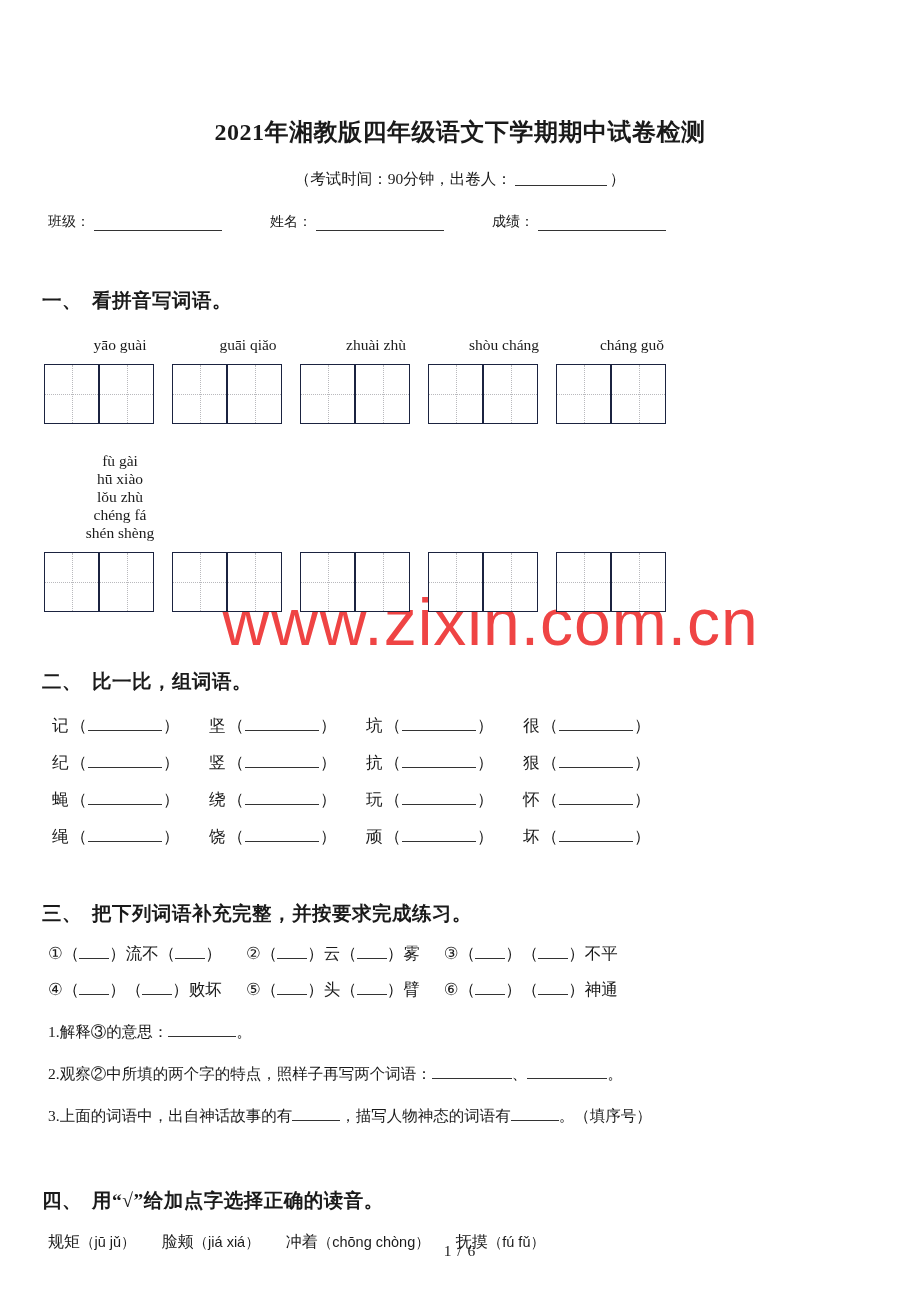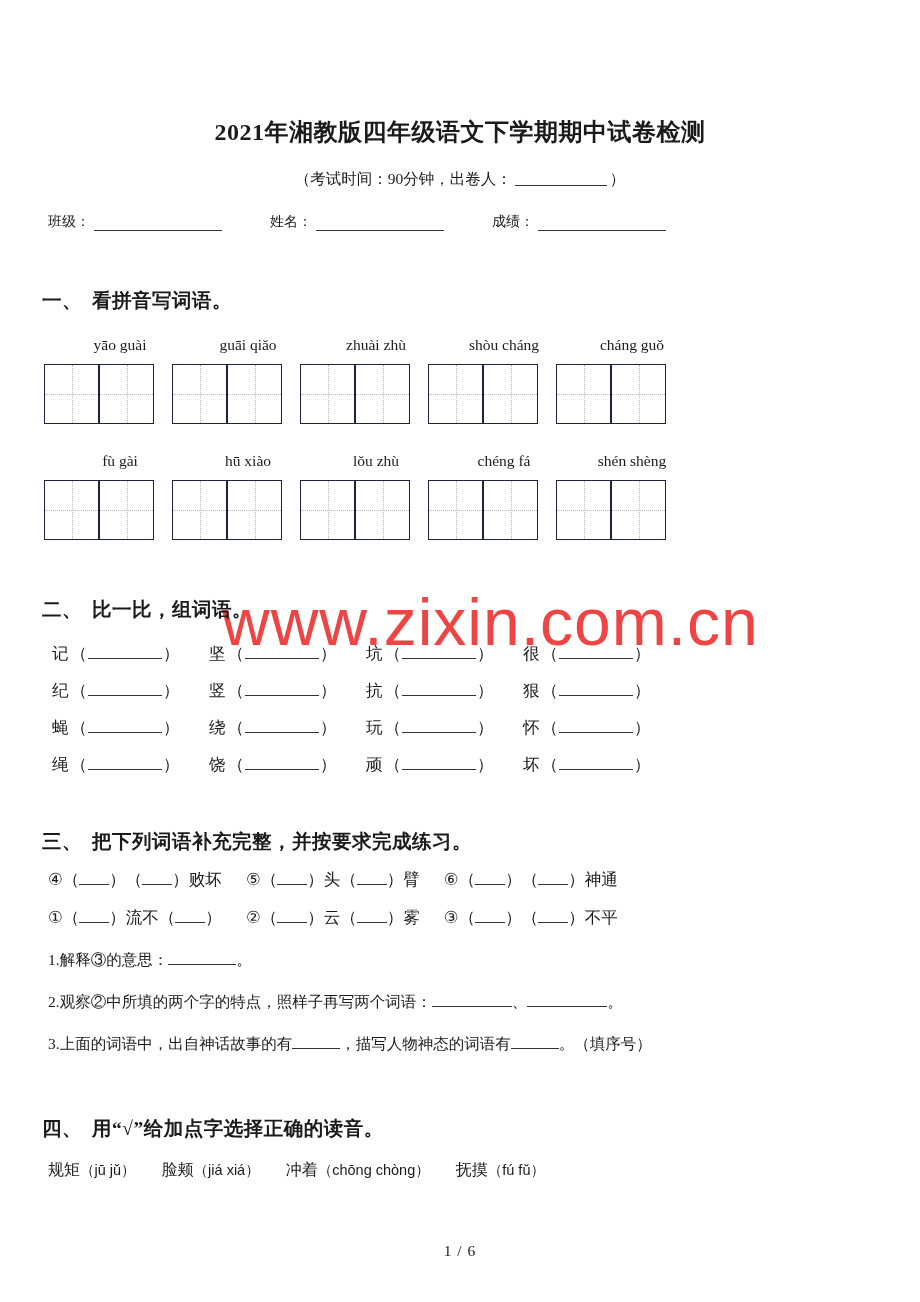--- a/index.html
+++ b/index.html
@@ -101,21 +101,21 @@
     display: flex;
     font-size: 15.5px;
     margin-top: 22px;
     padding-left: 14px;
   }
   .pinyin-cell {
     width: 128px;
     text-align: center;
     white-space: nowrap;
   }
-  .pinyin-row.second { margin-top: 28px; }
+  .pinyin-row.second { margin-top: 28px; flex-direction: column; }
 
   .grid-row {
     display: flex;
     margin-top: 10px;
     padding-left: 2px;
   }
   .grid-group {
     display: flex;
     width: 110px;
     margin-right: 18px;
@@ -450,30 +450,30 @@
             </span>
         </div>
       </div>
     </div>
 
     <div class="section">
       <p class="section-title sec3-title">
         <span class="sec-num">三、</span><span>把下列词语补充完整，并按要求完成练习。</span>
       </p>
 
+      <div class="idiom-row r1">
+        <span class="idiom-item"><span>①</span><span>（</span><span class="idiom-blank"></span><span>）流不（</span><span class="idiom-blank"></span><span>）</span></span>
+        <span class="idiom-item"><span>②</span><span>（</span><span class="idiom-blank"></span><span>）云（</span><span class="idiom-blank"></span><span>）雾</span></span>
+        <span class="idiom-item"><span>③</span><span>（</span><span class="idiom-blank"></span><span>）（</span><span class="idiom-blank"></span><span>）不平</span></span>
+      </div>
+
       <div class="idiom-row r2">
         <span class="idiom-item"><span>④</span><span>（</span><span class="idiom-blank"></span><span>）（</span><span class="idiom-blank"></span><span>）败坏</span></span>
         <span class="idiom-item"><span>⑤</span><span>（</span><span class="idiom-blank"></span><span>）头（</span><span class="idiom-blank"></span><span>）臂</span></span>
         <span class="idiom-item"><span>⑥</span><span>（</span><span class="idiom-blank"></span><span>）（</span><span class="idiom-blank"></span><span>）神通</span></span>
-      </div>
-
-      <div class="idiom-row r1">
-        <span class="idiom-item"><span>①</span><span>（</span><span class="idiom-blank"></span><span>）流不（</span><span class="idiom-blank"></span><span>）</span></span>
-        <span class="idiom-item"><span>②</span><span>（</span><span class="idiom-blank"></span><span>）云（</span><span class="idiom-blank"></span><span>）雾</span></span>
-        <span class="idiom-item"><span>③</span><span>（</span><span class="idiom-blank"></span><span>）（</span><span class="idiom-blank"></span><span>）不平</span></span>
       </div>
 
       <div class="subq q1">
         <span>1.</span><span>解释③的意思：</span><span class="sub-blank-sm"></span><span>。</span>
       </div>
 
       <div class="subq q2">
         <span>2.</span><span>观察②中所填的两个字的特点，照样子再写两个词语：</span><span class="sub-blank-md"></span><span>、</span><span class="sub-blank-md"></span><span>。</span>
       </div>
 

